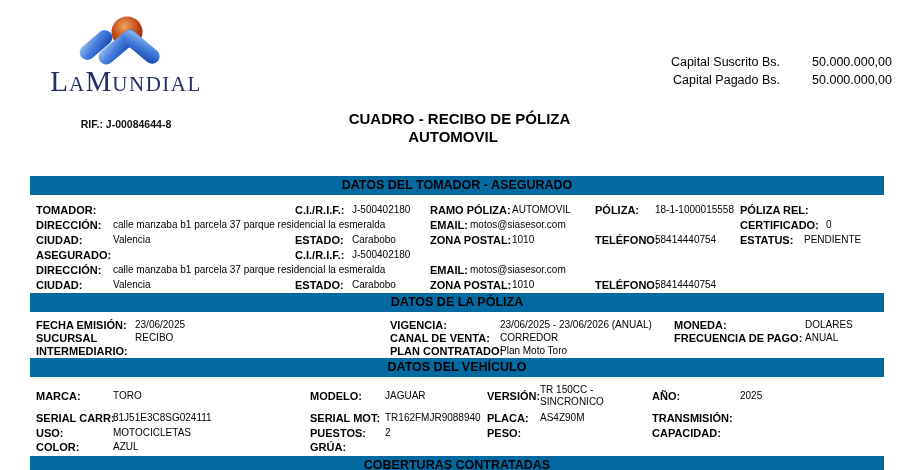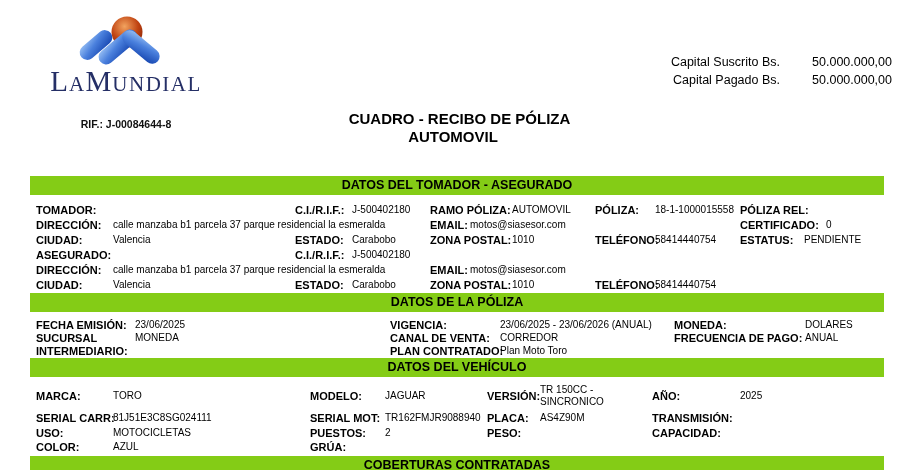--- a/index.html
+++ b/index.html
@@ -6,21 +6,21 @@
   * { margin:0; padding:0; box-sizing:border-box; }
   html,body { background:#fff; }
   .page {
     position:relative; width:906px; height:470px; background:#ffffff;
     overflow:hidden; font-family:"Liberation Sans", sans-serif; color:#000;
   }
   .lbl { position:absolute; font-size:11px; font-weight:bold; white-space:nowrap; line-height:12px; }
   .val { position:absolute; font-size:10px; white-space:nowrap; line-height:12px; }
   .val.wrap { white-space:normal; line-height:12px; }
   .sec-header {
-    position:absolute; left:30px; width:854px; height:19px; background:#84cc16;
+    position:absolute; left:30px; width:854px; height:19px; background:#0369a1;
     text-align:center; font-weight:bold; font-size:12.5px; line-height:19px;
   }
   
   .logo-mark { position:absolute; left:76px; top:12px; width:90px; height:53px; }
   .brand-name { position:absolute; left:20px; top:66px; width:212px; text-align:center;
     font-family:"Liberation Serif", serif; color:#252f66; line-height:30px; white-space:nowrap; }
   .brand-name .big { font-size:29px; letter-spacing:1px; }
   .brand-name .small { font-size:21px; letter-spacing:1.5px; }
   .brand-tagline { position:absolute; left:20px; top:95px; width:212px; text-align:center;
     font-family:"Liberation Serif", serif; font-style:italic; font-size:18px; color:#9e9e9e; }
@@ -128,21 +128,21 @@
   <div class="sec-header" style="top:293px">DATOS DE LA PÓLIZA</div>
 
   <span class="lbl" style="left:36px;top:319px">FECHA EMISIÓN:</span>
   <span class="val" style="left:135px;top:319px">23/06/2025</span>
   <span class="lbl" style="left:390px;top:319px">VIGENCIA:</span>
   <span class="val" style="left:500px;top:319px">23/06/2025 - 23/06/2026 (ANUAL)</span>
   <span class="lbl" style="left:674px;top:319px">MONEDA:</span>
   <span class="val" style="left:805px;top:319px">DOLARES</span>
 
   <span class="lbl" style="left:36px;top:332px">SUCURSAL</span>
-  <span class="val" style="left:135px;top:332px">MONEDA</span>
+  <span class="val" style="left:135px;top:332px">RECIBO</span>
   <span class="lbl" style="left:390px;top:332px">CANAL DE VENTA:</span>
   <span class="val" style="left:500px;top:332px">CORREDOR</span>
   <span class="lbl" style="left:674px;top:332px">FRECUENCIA DE PAGO:</span>
   <span class="val" style="left:805px;top:332px">ANUAL</span>
 
   <span class="lbl" style="left:36px;top:345px">INTERMEDIARIO:</span>
   <span class="lbl" style="left:390px;top:345px">PLAN CONTRATADO:</span>
   <span class="val" style="left:500px;top:345px">Plan Moto Toro</span>
 
   <div class="sec-header" style="top:358px">DATOS DEL VEHÍCULO</div>

